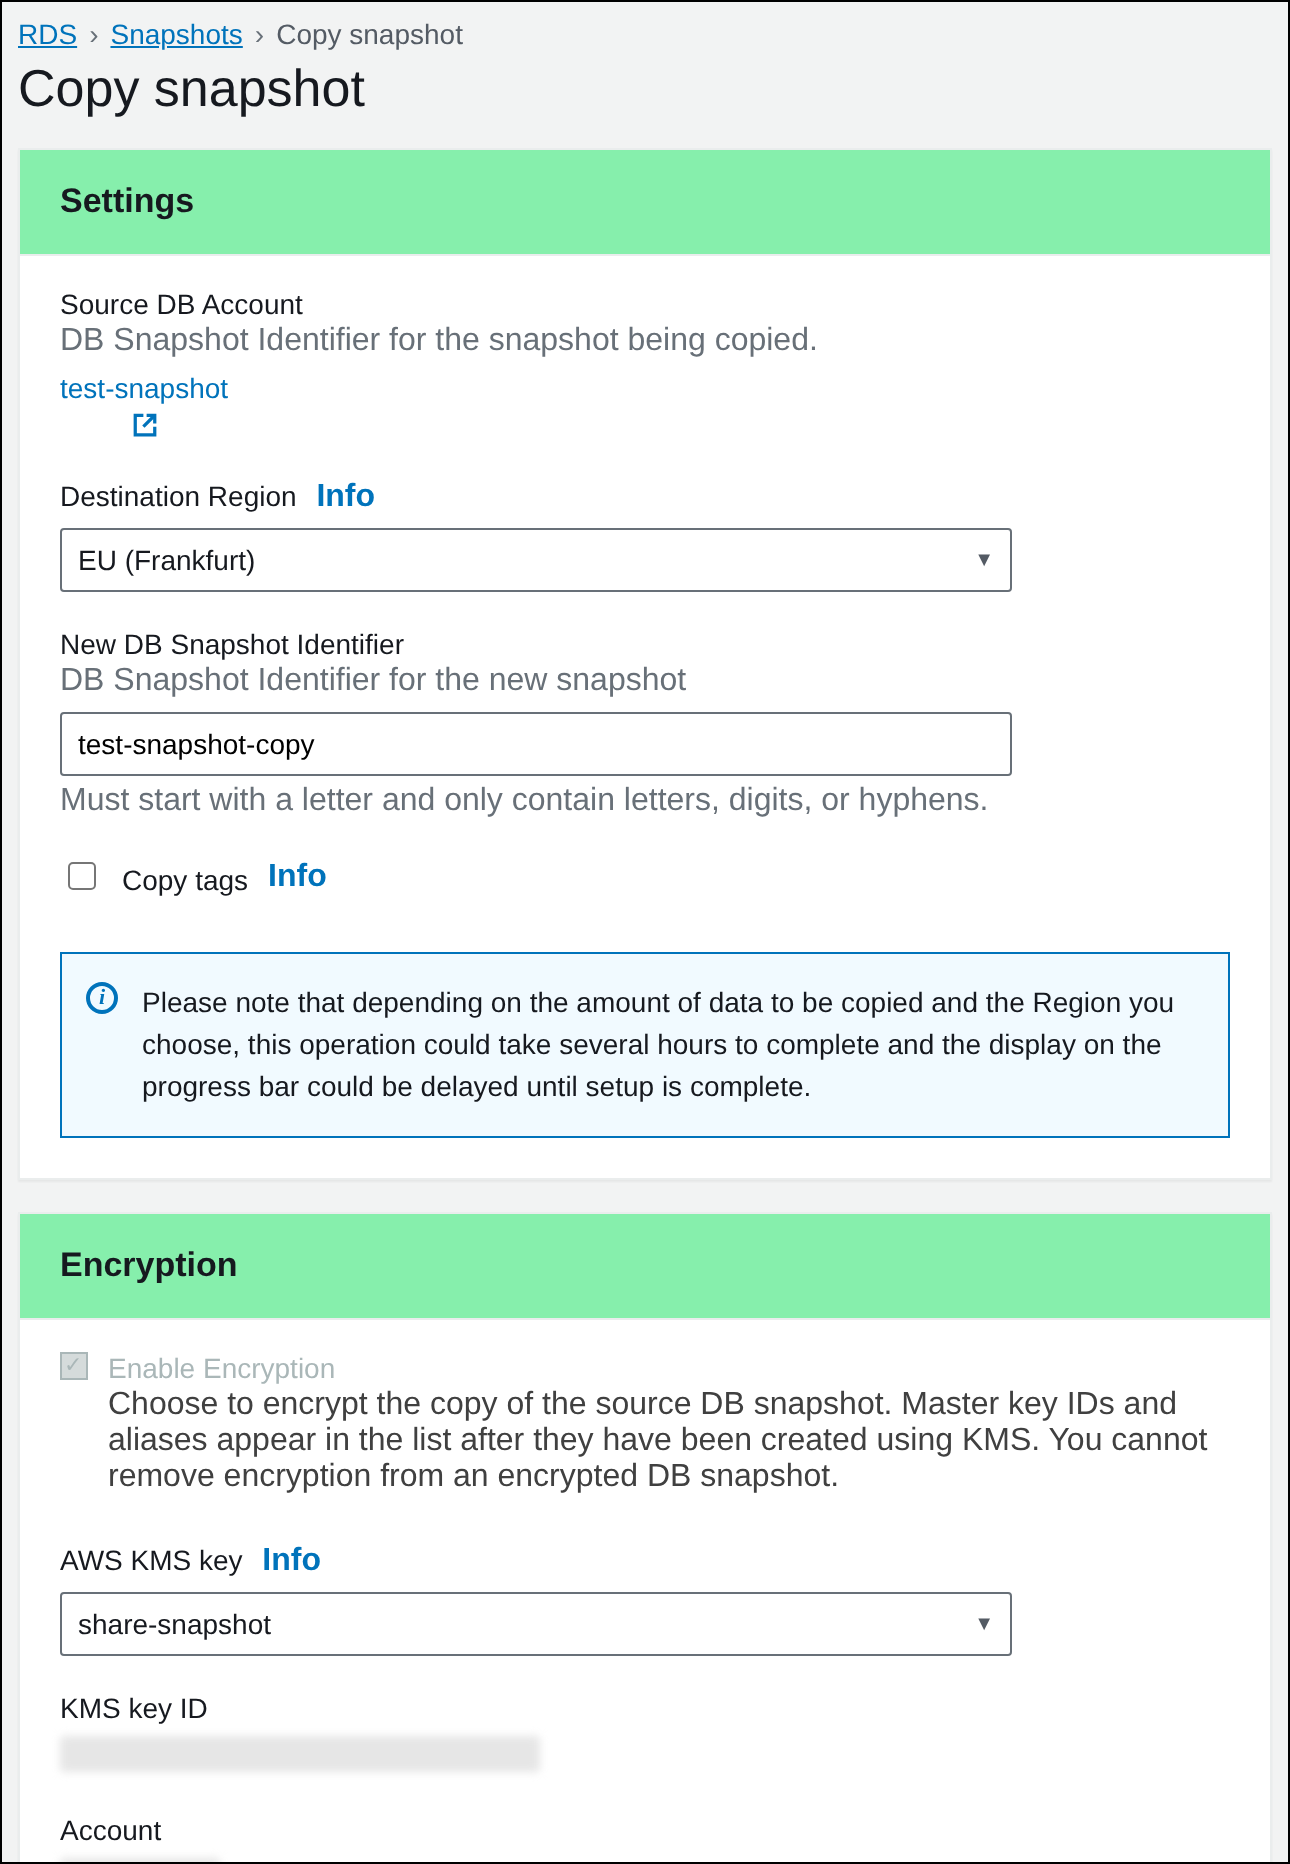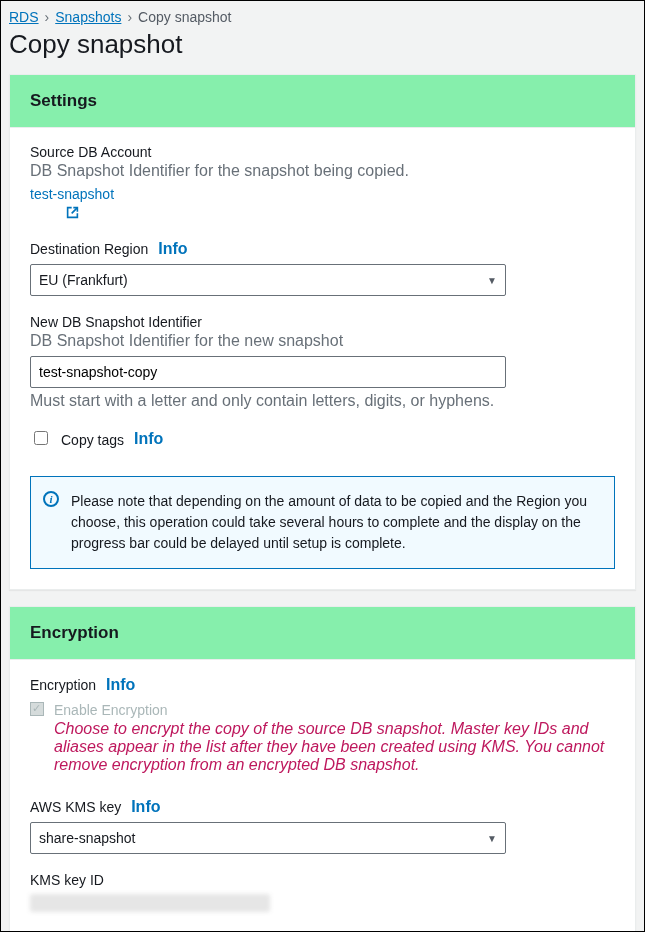--- a/index.html
+++ b/index.html
@@ -97,21 +97,21 @@
   .checkbox-row {
     display: flex;
     align-items: flex-end;
     gap: 10px;
     margin-bottom: 28px;
   }
   .checkbox-row input[type=checkbox] {
     width: 14px; height: 14px;
   }
   .checkbox-row.disabled { color: #aab7b8; }
-  .checkbox-row.disabled .field-hint { color: #be185d; font-style: italic; }
+  .checkbox-row.disabled .field-hint { color: #404040; }
   .cb-disabled {
     width: 14px; height: 14px;
     border: 1px solid #aab7b8;
     background: #d5dbdb;
     position: relative;
     display: inline-block;
     flex-shrink: 0;
   }
   .cb-disabled::after {
     content: "✓";
@@ -215,24 +215,20 @@
     </div>
 
   </div>
 </div>
 
 <div class="panel">
   <div class="panel-header">Encryption</div>
   <div class="panel-body">
 
     <div class="field">
-      <div class="field-label" style="margin-bottom:8px;">
-        <span>Encryption</span>
-        <span class="info-link">Info</span>
-      </div>
       <div class="checkbox-row disabled" style="align-items:flex-start; margin-bottom:0;">
         <span class="cb-disabled"></span>
         <div style="flex:1;">
           <div>Enable Encryption</div>
           <div class="field-hint" style="margin-top:2px;">Choose to encrypt the copy of the source DB snapshot. Master key IDs and aliases appear in the list after they have been created using KMS. You cannot remove encryption from an encrypted DB snapshot.</div>
         </div>
       </div>
     </div>
 
     <div class="field">

